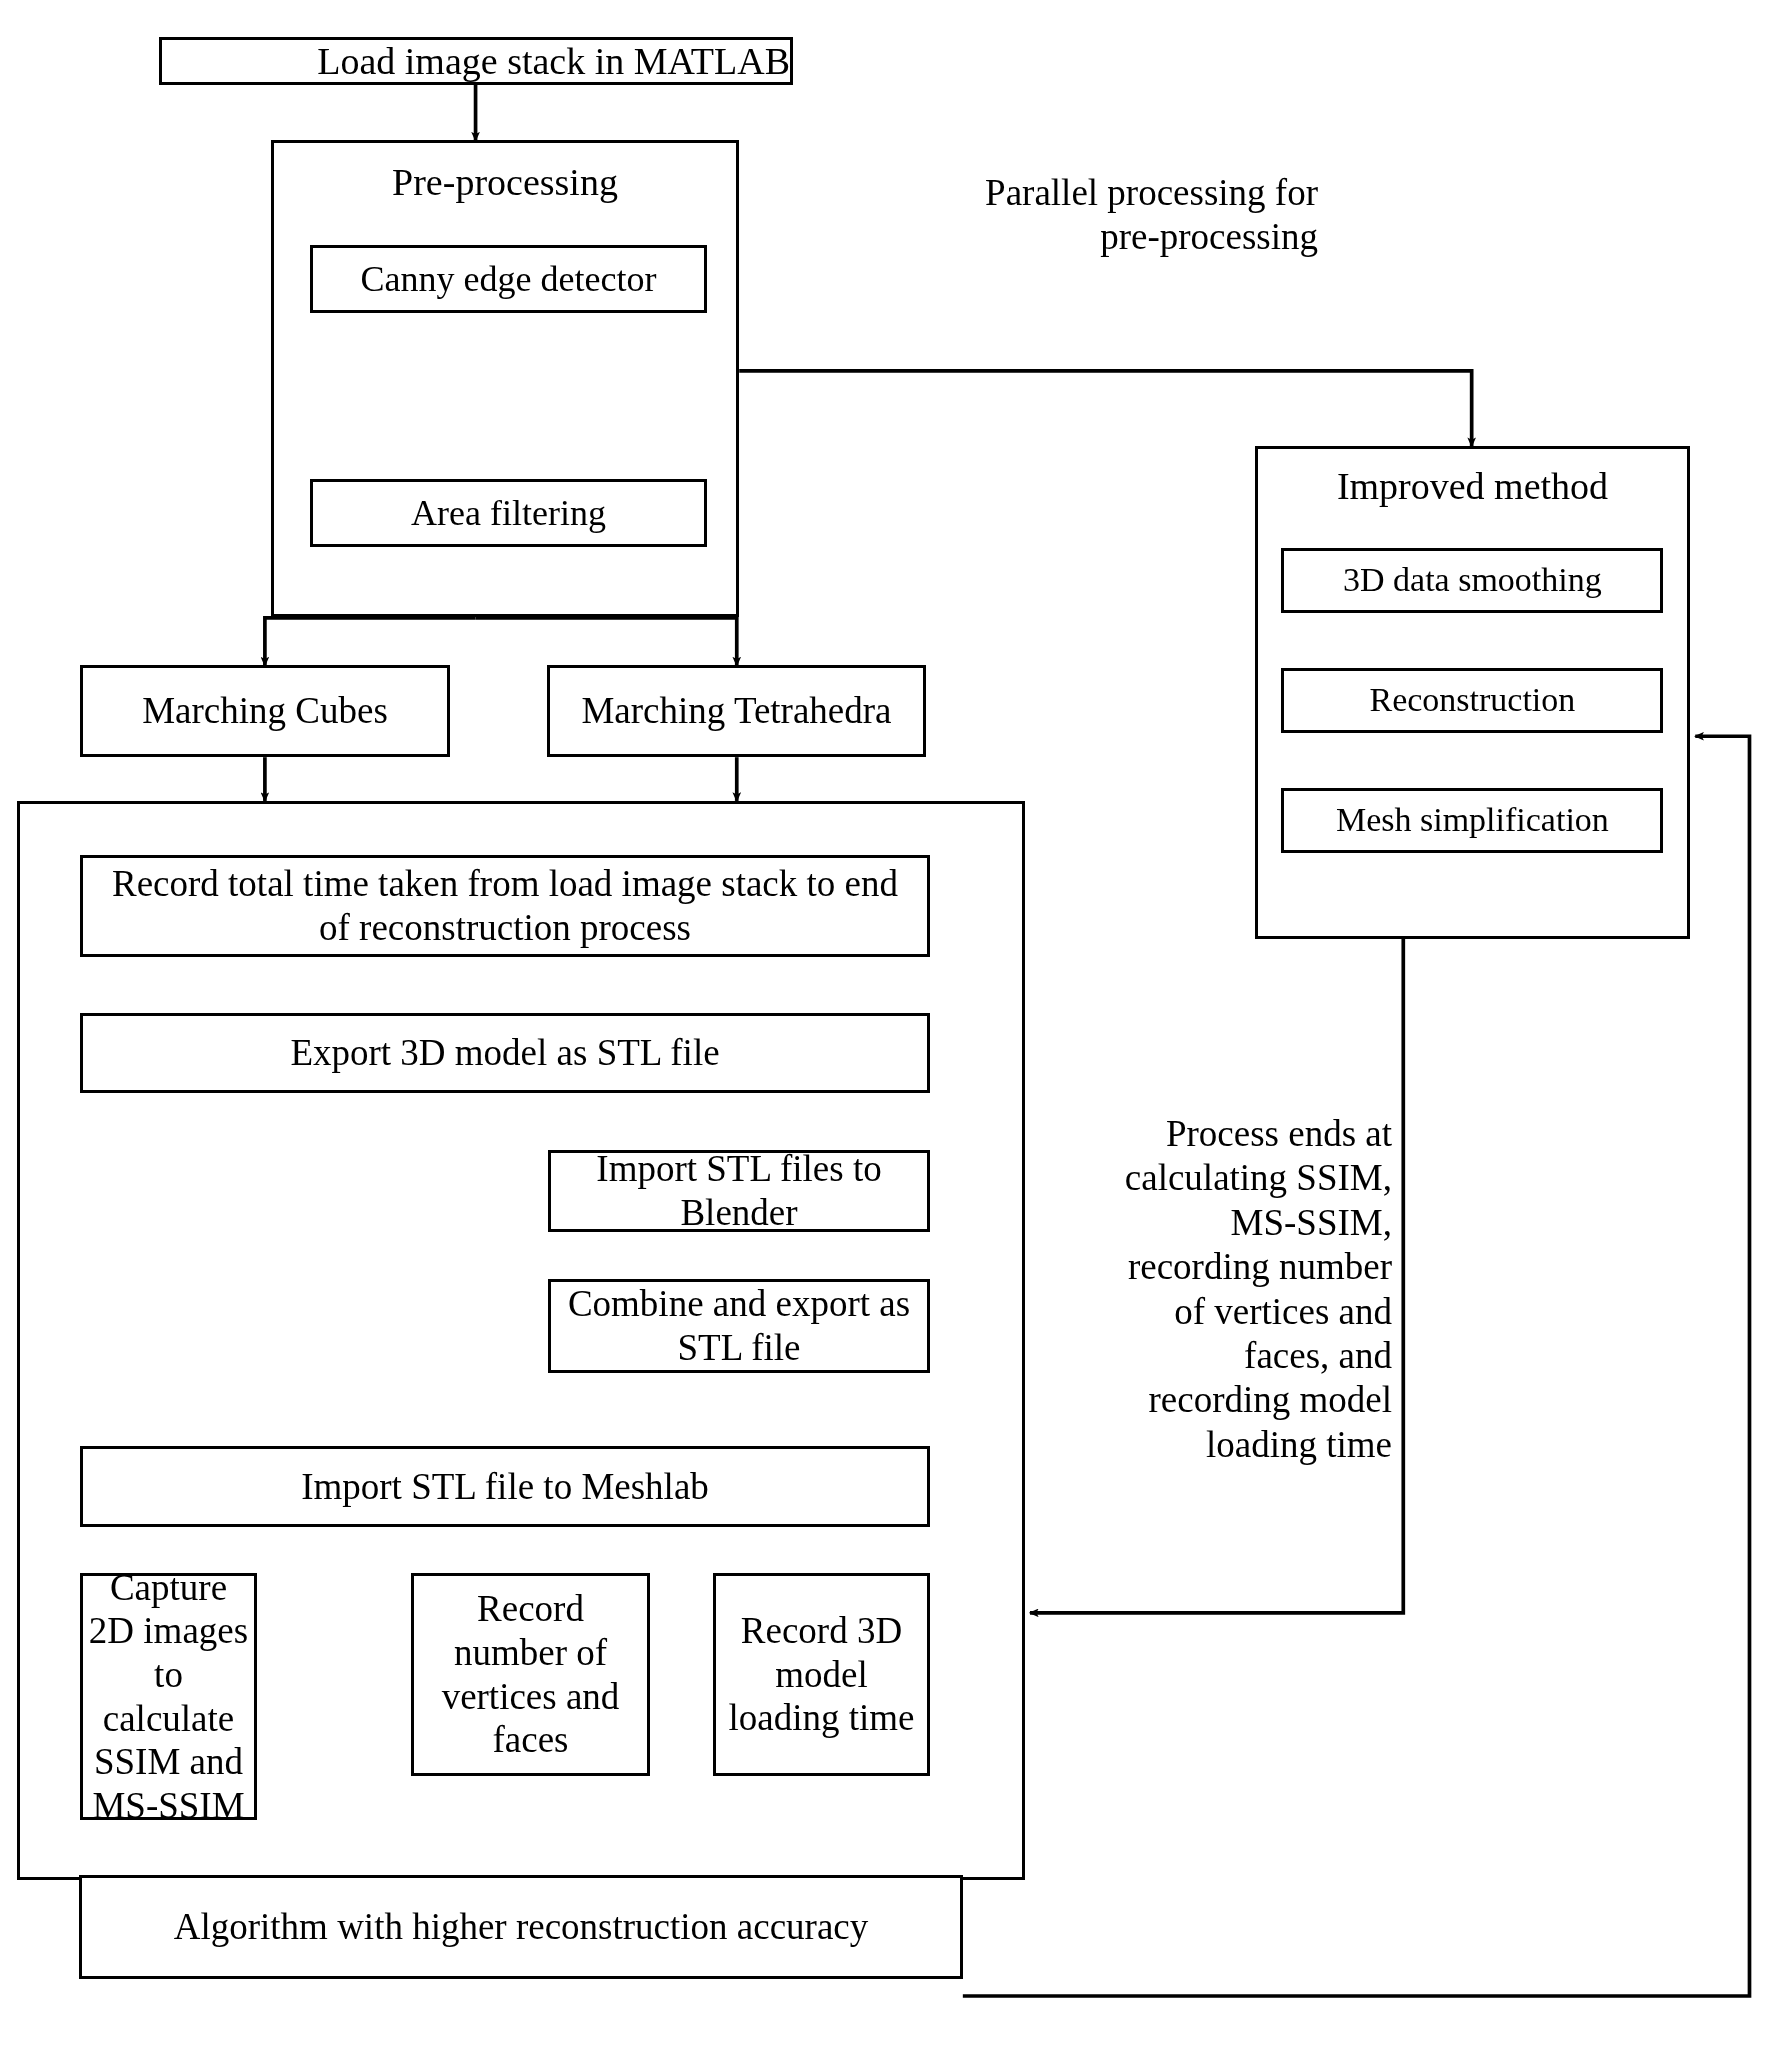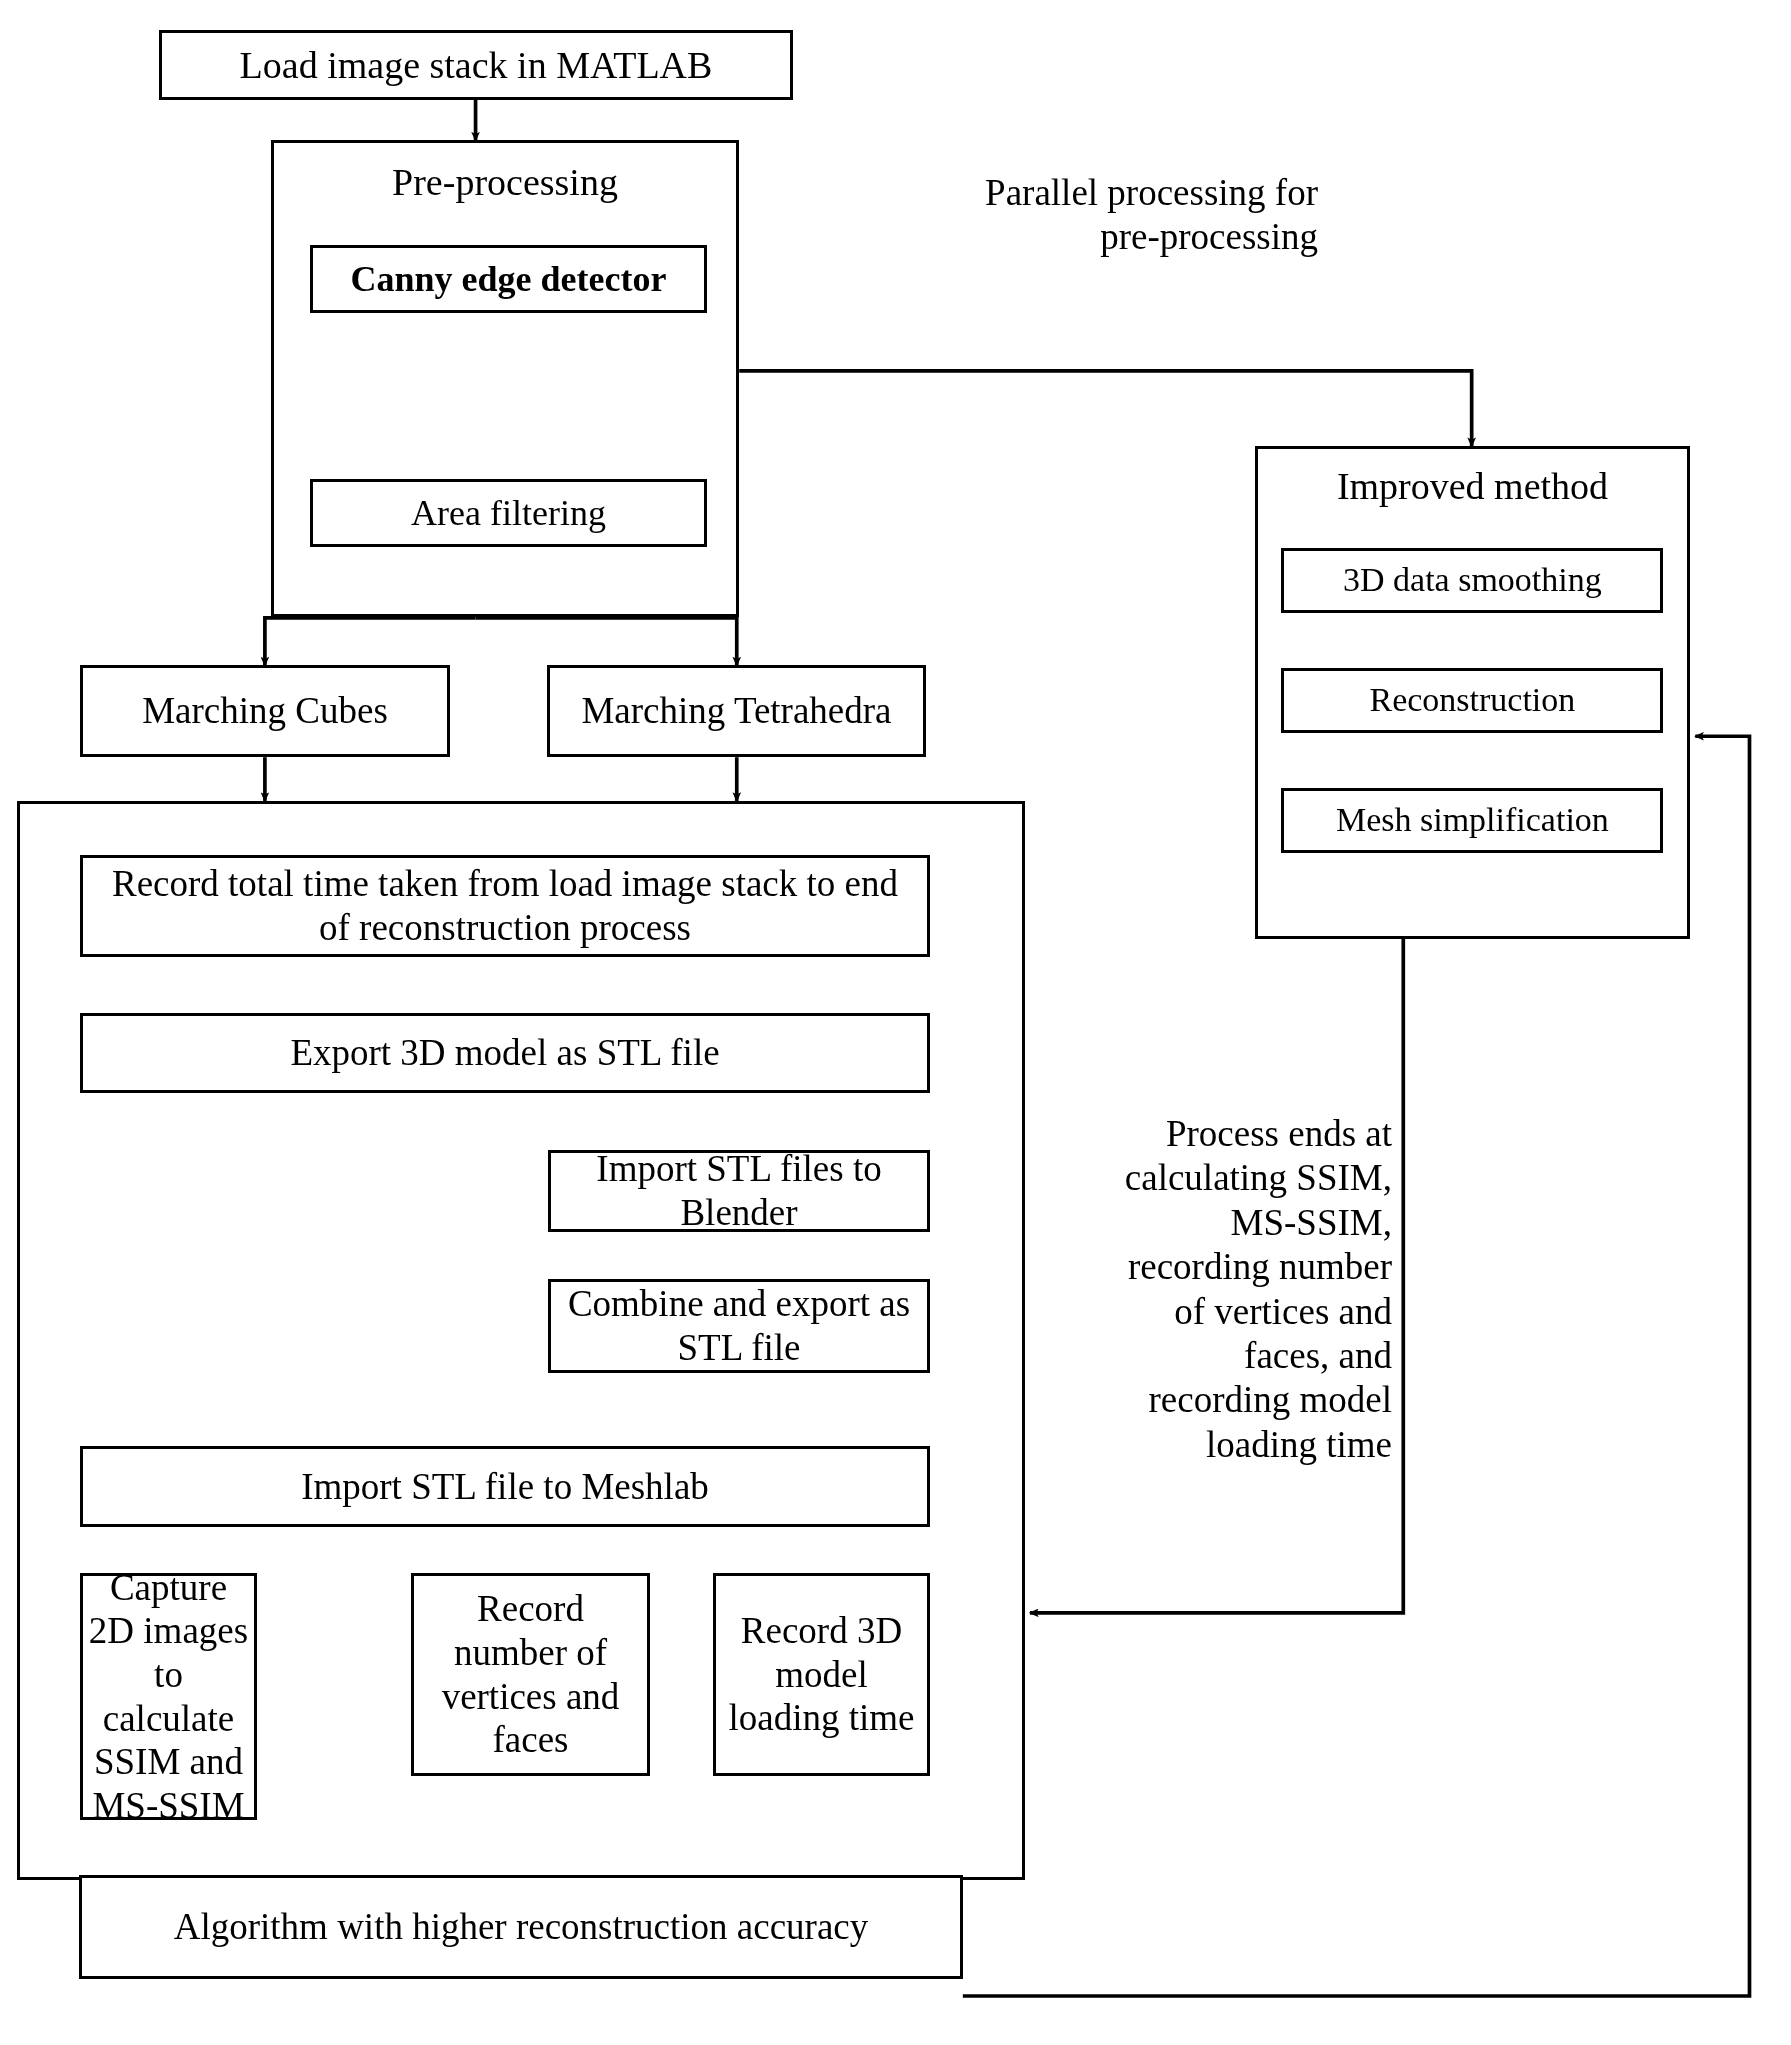--- a/index.html
+++ b/index.html
@@ -103,27 +103,27 @@
       <path d="M1352,2478 L1352,2554"></path>
 
       <path d="M360,2955 L360,3090 L845,3090 L845,3165"></path>
 
       <path d="M2278,1524 L2278,2618 L1672,2618"></path>
 
       <path d="M1563,3240 L2840,3240 L2840,1195 L2752,1195"></path>
     </g>
   </svg>
 
-  <div class="node t62" style="left:159px; top:30px; width:634px; height:70px;">
+  <div class="node t62" style="left:159px; top:37px; width:634px; height:48px;justify-content:flex-end;">
     <span>Load image stack in MATLAB</span>
   </div>
 
   <div class="container-node" style="left:271px; top:140px; width:468px; height:477px;">
     <div class="group-title t62" style="top:17px;">Pre-processing</div>
-    <div class="node t58" style="left:36px; top:102px; width:397px; height:68px;font-weight:bold;">
+    <div class="node t58" style="left:36px; top:102px; width:397px; height:68px;">
       <span>Canny edge detector</span>
     </div>
     <div class="node t58" style="left:36px; top:336px; width:397px; height:68px;">
       <span>Area filtering</span>
     </div>
   </div>
 
   <div class="freetext t60" style="left:936px; top:171px; width:382px;">Parallel processing for pre-processing</div>
 
   <div class="container-node" style="left:1255px; top:446px; width:435px; height:493px;">

